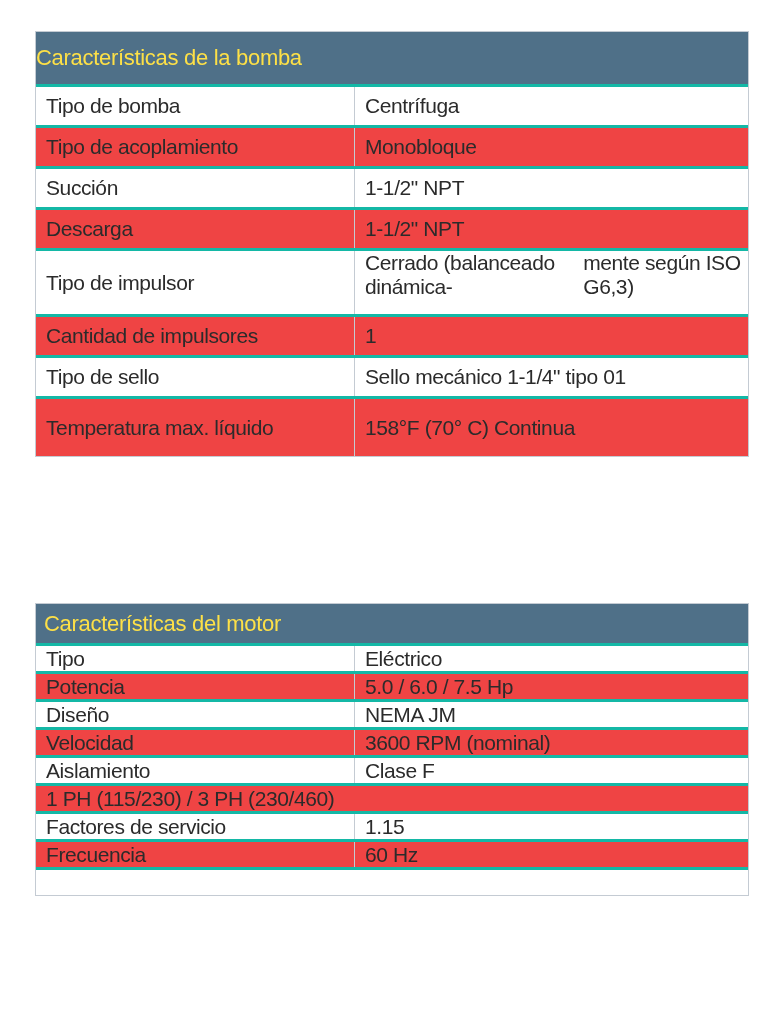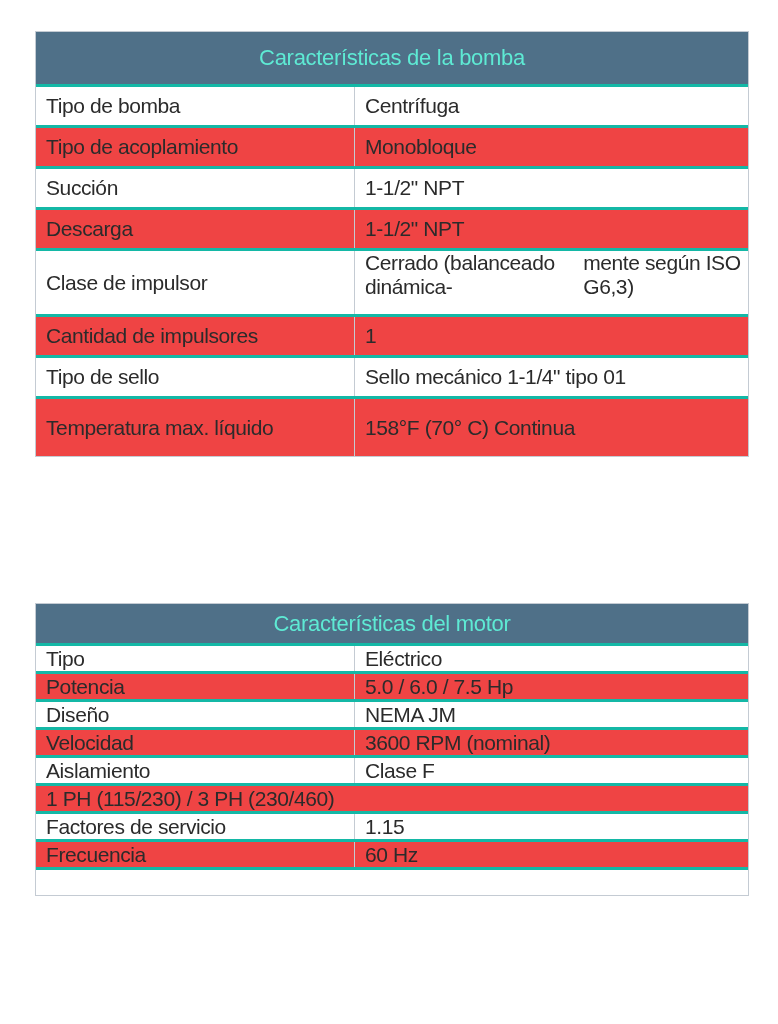--- a/index.html
+++ b/index.html
@@ -21,28 +21,27 @@
       width: 714px;
       border: 1px solid #c4cbd3;
       box-sizing: border-box;
       background: #ffffff;
     }
     #table-pump { top: 31px; }
     #table-motor { top: 603px; }
 
     .spec-header {
       background: #4f7088;
-      color: #5eead4;
-      text-align: center;
+      color: #fde047;
       font-size: 22px;
       letter-spacing: -0.3px;
       box-sizing: border-box;
     }
     #table-pump .spec-header { height: 52px; line-height: 52px; }
-    #table-motor .spec-header { height: 39px; line-height: 39px; }
+    #table-motor .spec-header { height: 39px; line-height: 39px; padding-left: 8px; }
 
     .spec-row {
       display: flex;
       border-top: 3px solid #14b8a6;
       box-sizing: border-box;
       align-items: stretch;
     }
     .spec-row.odd { background: #ffffff; }
     .spec-row.even { background: #ef4444; }
     .spec-row:first-of-type { border-top: none; }
@@ -89,21 +88,21 @@
   </div>
   <div class="spec-row odd">
     <div class="cell label">Succión</div>
     <div class="cell value">1-1/2" NPT</div>
   </div>
   <div class="spec-row even">
     <div class="cell label">Descarga</div>
     <div class="cell value">1-1/2" NPT</div>
   </div>
   <div class="spec-row odd tall">
-    <div class="cell label">Clase de impulsor</div>
+    <div class="cell label">Tipo de impulsor</div>
     <div class="cell value" style="align-items:flex-start;justify-content:center;">
       <span>Cerrado (balanceado dinámica-</span>
       <span>mente según ISO G6,3)</span>
     </div>
   </div>
   <div class="spec-row even">
     <div class="cell label">Cantidad de impulsores</div>
     <div class="cell value">1</div>
   </div>
   <div class="spec-row odd">

